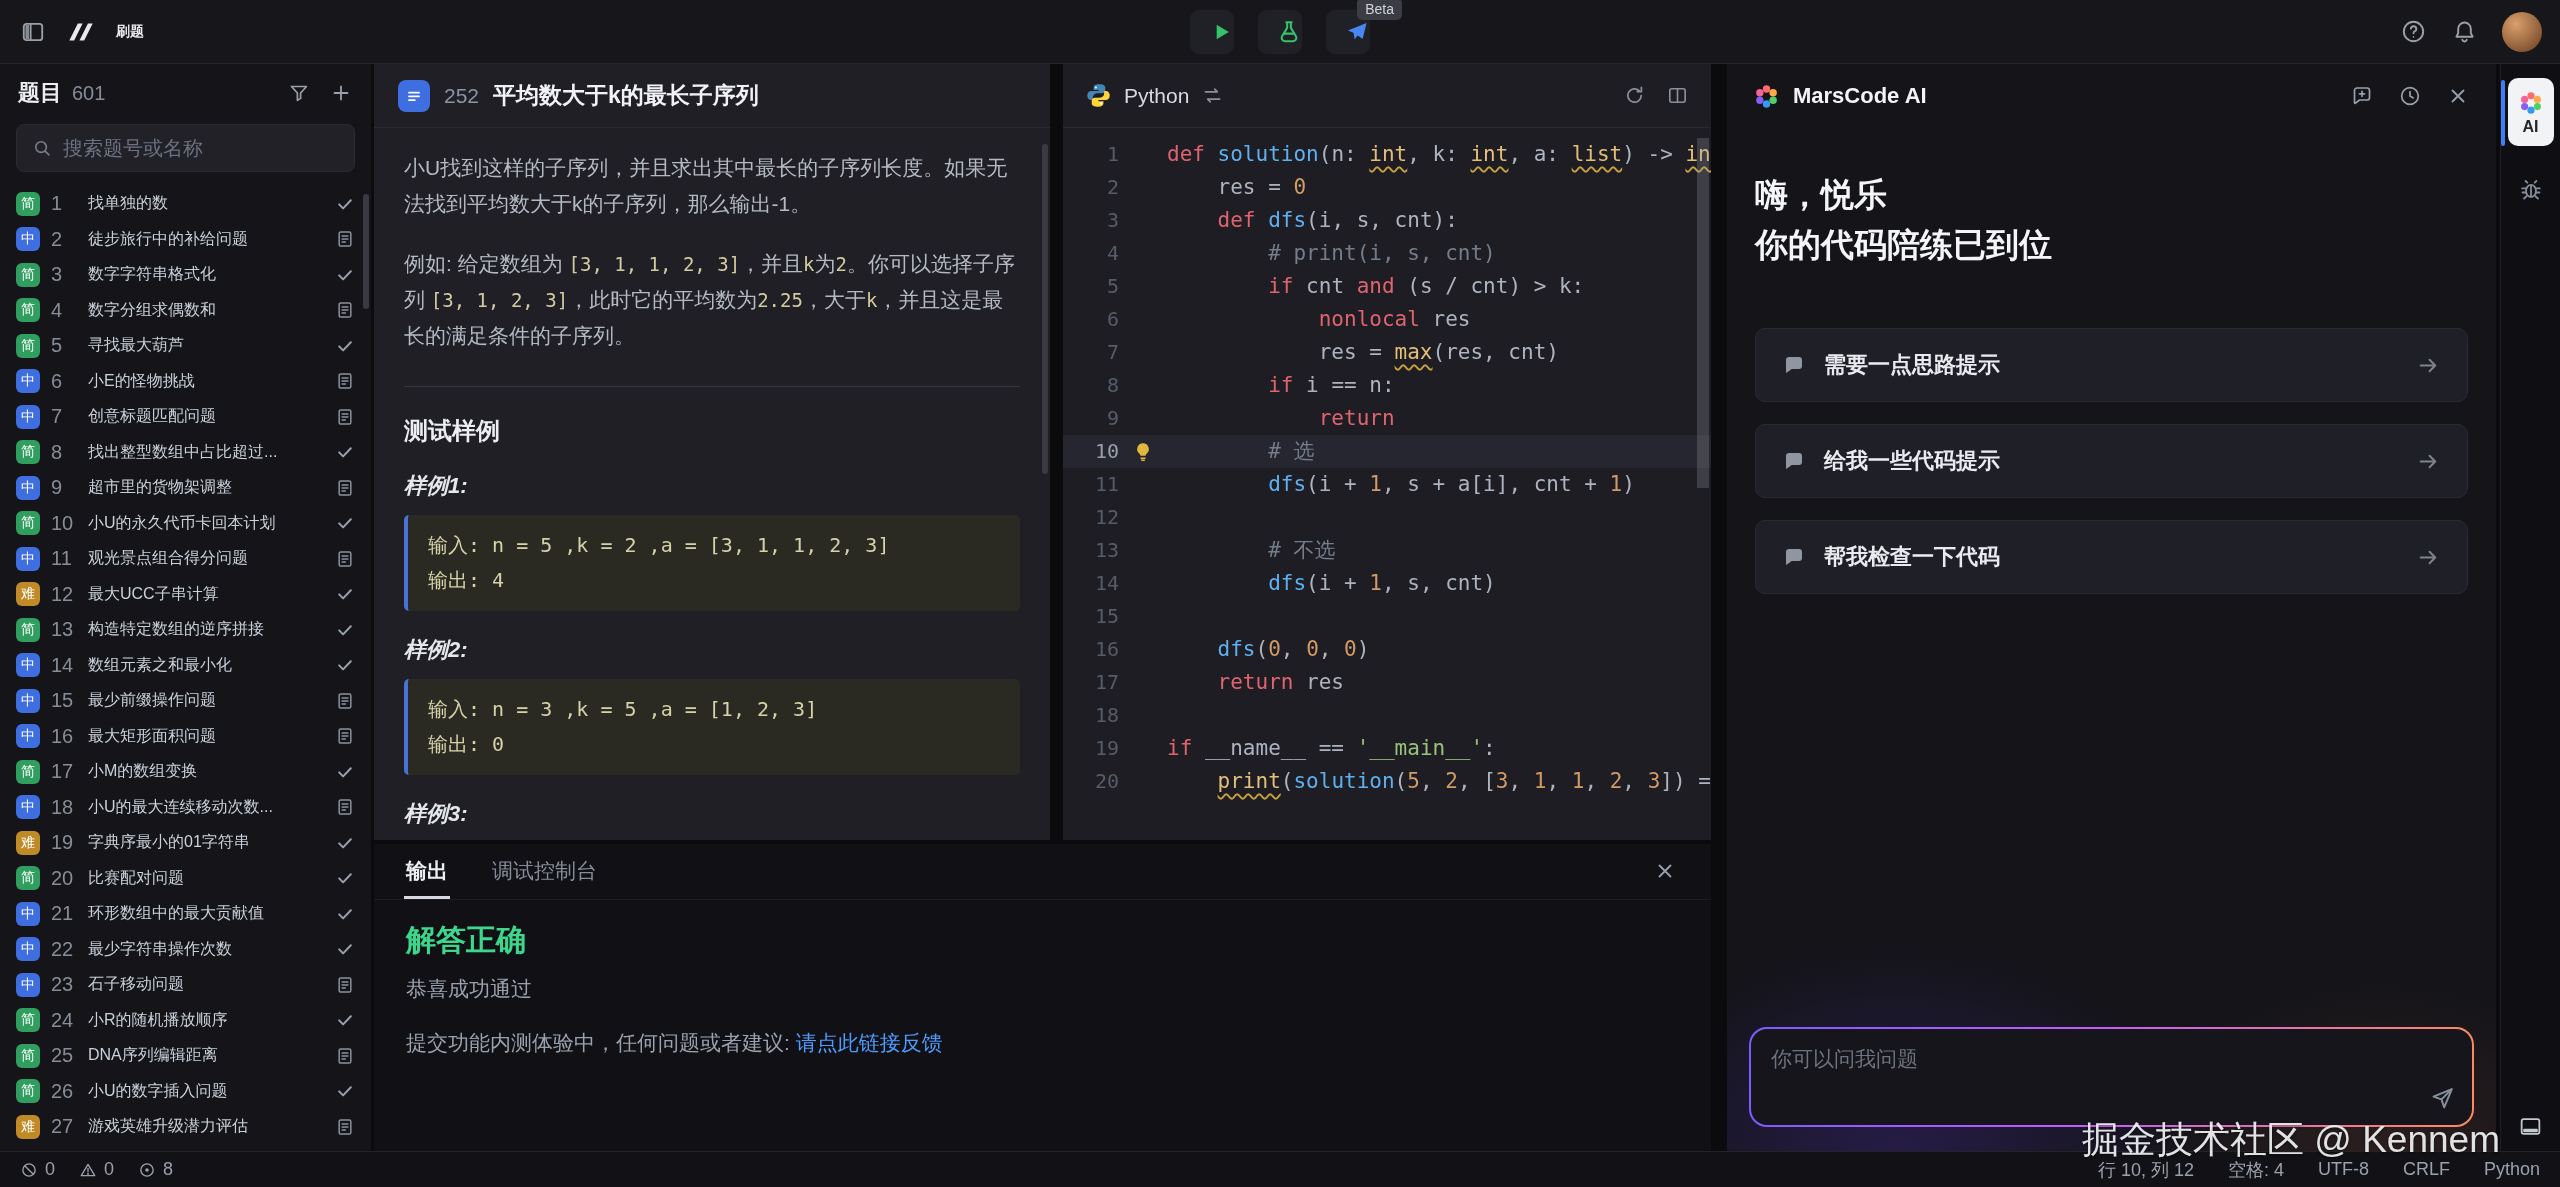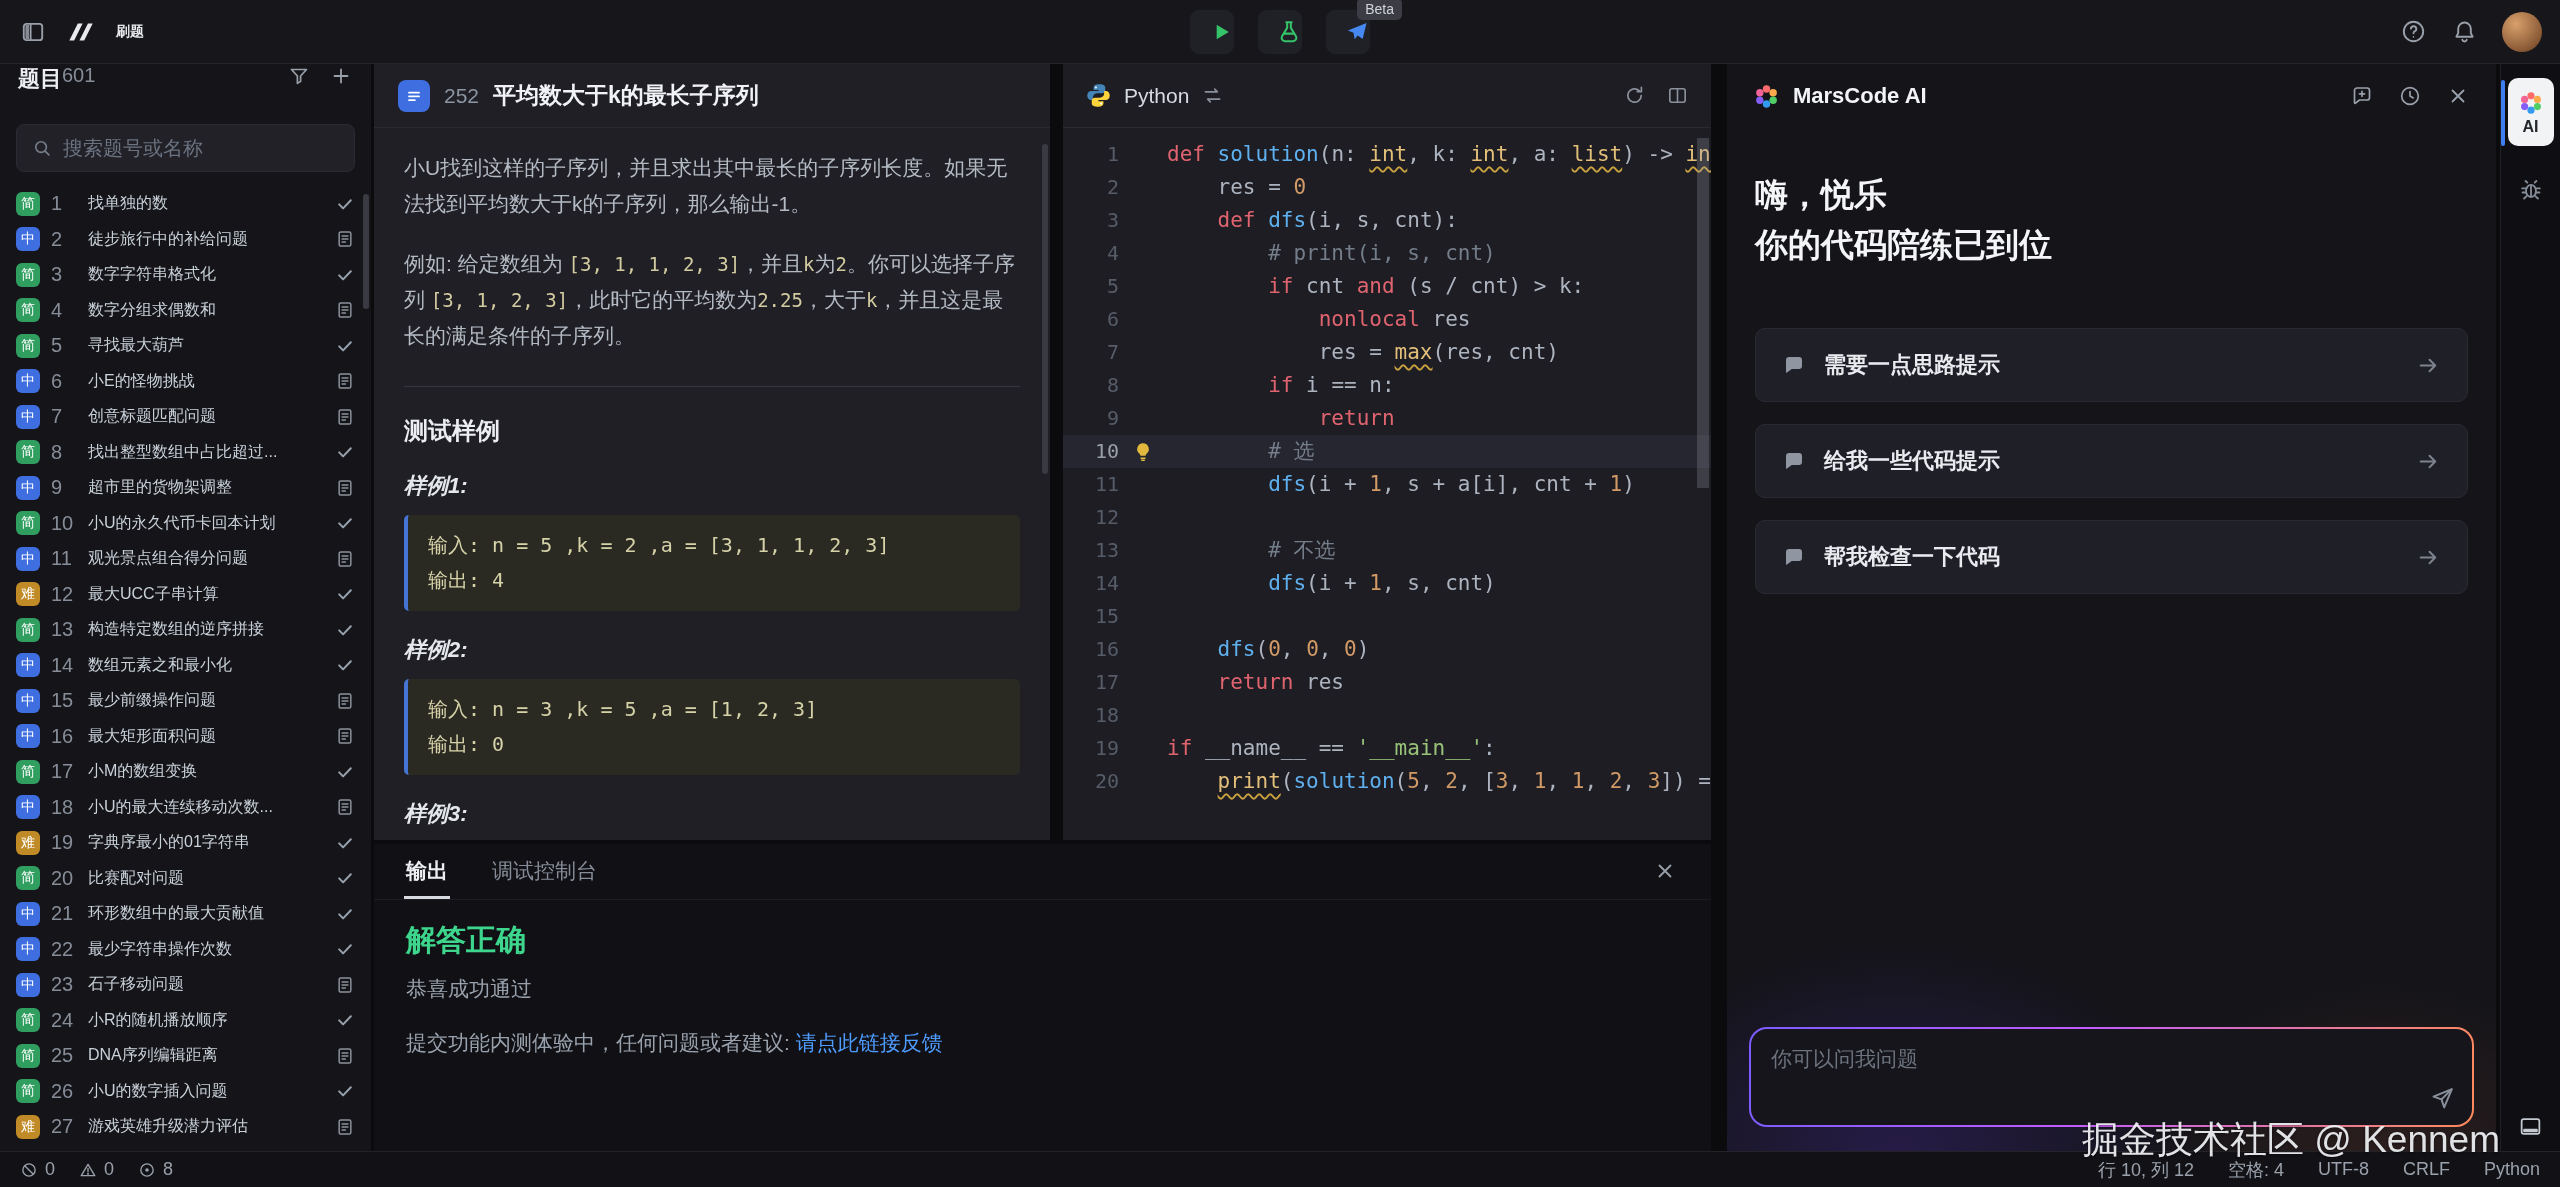--- a/index.html
+++ b/index.html
@@ -27,21 +27,21 @@
   .sidebar{width:371px;background:#151519;display:flex;flex-direction:column;position:relative}
   .centercol{width:1337px;margin-left:3px;display:flex;flex-direction:column}
   .panels{display:flex;height:776px}
   .problem-panel{width:676px;background:#1f1f25;display:flex;flex-direction:column;position:relative;overflow:hidden}
   .editor-panel{width:648px;margin-left:13px;background:#1d1d23;position:relative;overflow:hidden}
   .output-panel{height:307px;margin-top:4px;background:#101015;position:relative}
   .ai-panel{width:769px;margin-left:16px;background:#141419;position:relative;overflow:hidden}
   .rail{width:60px;margin-left:4px;background:#0f0f13;border-left:1px solid #1f1f26;position:relative;display:flex;flex-direction:column;align-items:center;padding-top:14px}
 
   
-  .sb-header{height:58px;display:flex;align-items:flex-start;padding:0 18px;}
+  .sb-header{height:58px;display:flex;align-items:center;padding:0 18px;gap:10px}
   .sb-title{font-size:22px;font-weight:700;color:#eceef2}
   .sb-count{font-size:20px;color:#868d98}
   .sb-actions{margin-left:auto;display:flex;gap:18px;color:#9aa0aa}
   .sb-actions svg{width:24px;height:24px}
   .searchbox{margin:2px 16px 14px;height:48px;background:#212127;border:1px solid #2b2b33;border-radius:8px;display:flex;align-items:center;padding:0 14px;gap:10px;color:#757d88}
   .searchbox svg{width:22px;height:22px;flex:none}
   .searchbox input{flex:1;background:transparent;border:0;outline:none;color:#cfd3da;font-size:20px;font-family:inherit}
   .searchbox input::placeholder{color:#6b7280}
   .problem-list{flex:1;overflow:hidden}
   .prob{display:flex;align-items:center;height:35.5px;padding:0 16px 0 16px;gap:11px;cursor:pointer}

